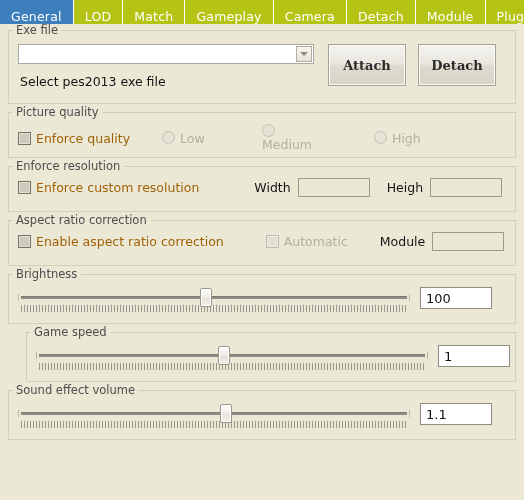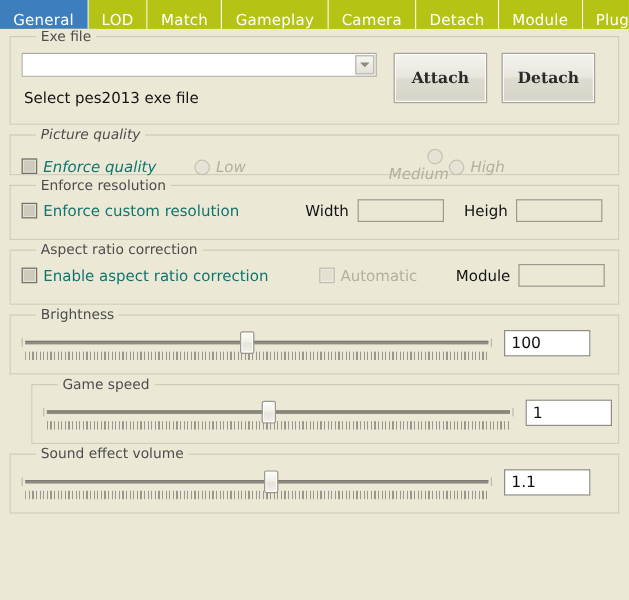--- a/index.html
+++ b/index.html
@@ -58,21 +58,21 @@
     border: 1px solid #d3cfbd;
     border-top: 1px solid #cfcbb8;
     margin-bottom: 8px;
     padding: 11px 9px 8px 9px;
     box-sizing: border-box;
     background: transparent;
   }
   .group > .grp-title {
     position: absolute;
     top: -7px;
-    left: 21px;
+    left: 3px;
     background: #ebe8d6;
     padding: 0 4px;
     font-size: 11.5px;
     color: #4d4d4d;
     line-height: 13px;
     white-space: nowrap;
   }
 
   
   .row {
@@ -154,28 +154,28 @@
     flex: 0 0 13px;
     box-shadow: inset 0 0 0 1px #e2e0d4;
   }
   .cbwrap.disabled .cbox {
     border-color: #c0bdb0;
     background: #e3e0d2;
     box-shadow: inset 0 0 0 1px #edebdf;
   }
   .cblabel {
     font-size: 12.5px;
-    color: #0f766e;
+    color: #a16207;
   }
   .cbwrap.disabled .cblabel { color: #b3b0a2; }
 
   
   .rbwrap {
     display: inline-flex;
-    align-items: flex-end;
+    align-items: flex-start;
     cursor: default;
     white-space: nowrap;
   }
   .rbox {
     width: 13px;
     height: 13px;
     border-radius: 50%;
     border: 1px solid #c5c2b4;
     background: #e6e3d6;
     box-sizing: border-box;
@@ -314,21 +314,21 @@
               <span class="caret"></span>
             </div>
         </div>
         <div class="lbl" style="margin-top:10px;margin-left:2px;">Select pes2013 exe file</div>
       </div>
       <button class="btn" style="margin-left:14px;">Attach</button>
       <button class="btn" style="margin-left:12px;">Detach</button>
     </div>
   </div>
 
-  <div class="group" style="height:34px;font-style:italic;">
+  <div class="group" style="height:46px;">
     <div class="grp-title">Picture quality</div>
     <div class="row">
       <div class="cbwrap" style="width:144px;">
         <span class="cbox"></span>
         <span class="cblabel">Enforce quality</span>
       </div>
       <div class="rbwrap" style="width:100px;">
         <span class="rbox"></span>
         <span class="rblabel">Low</span>
       </div>

